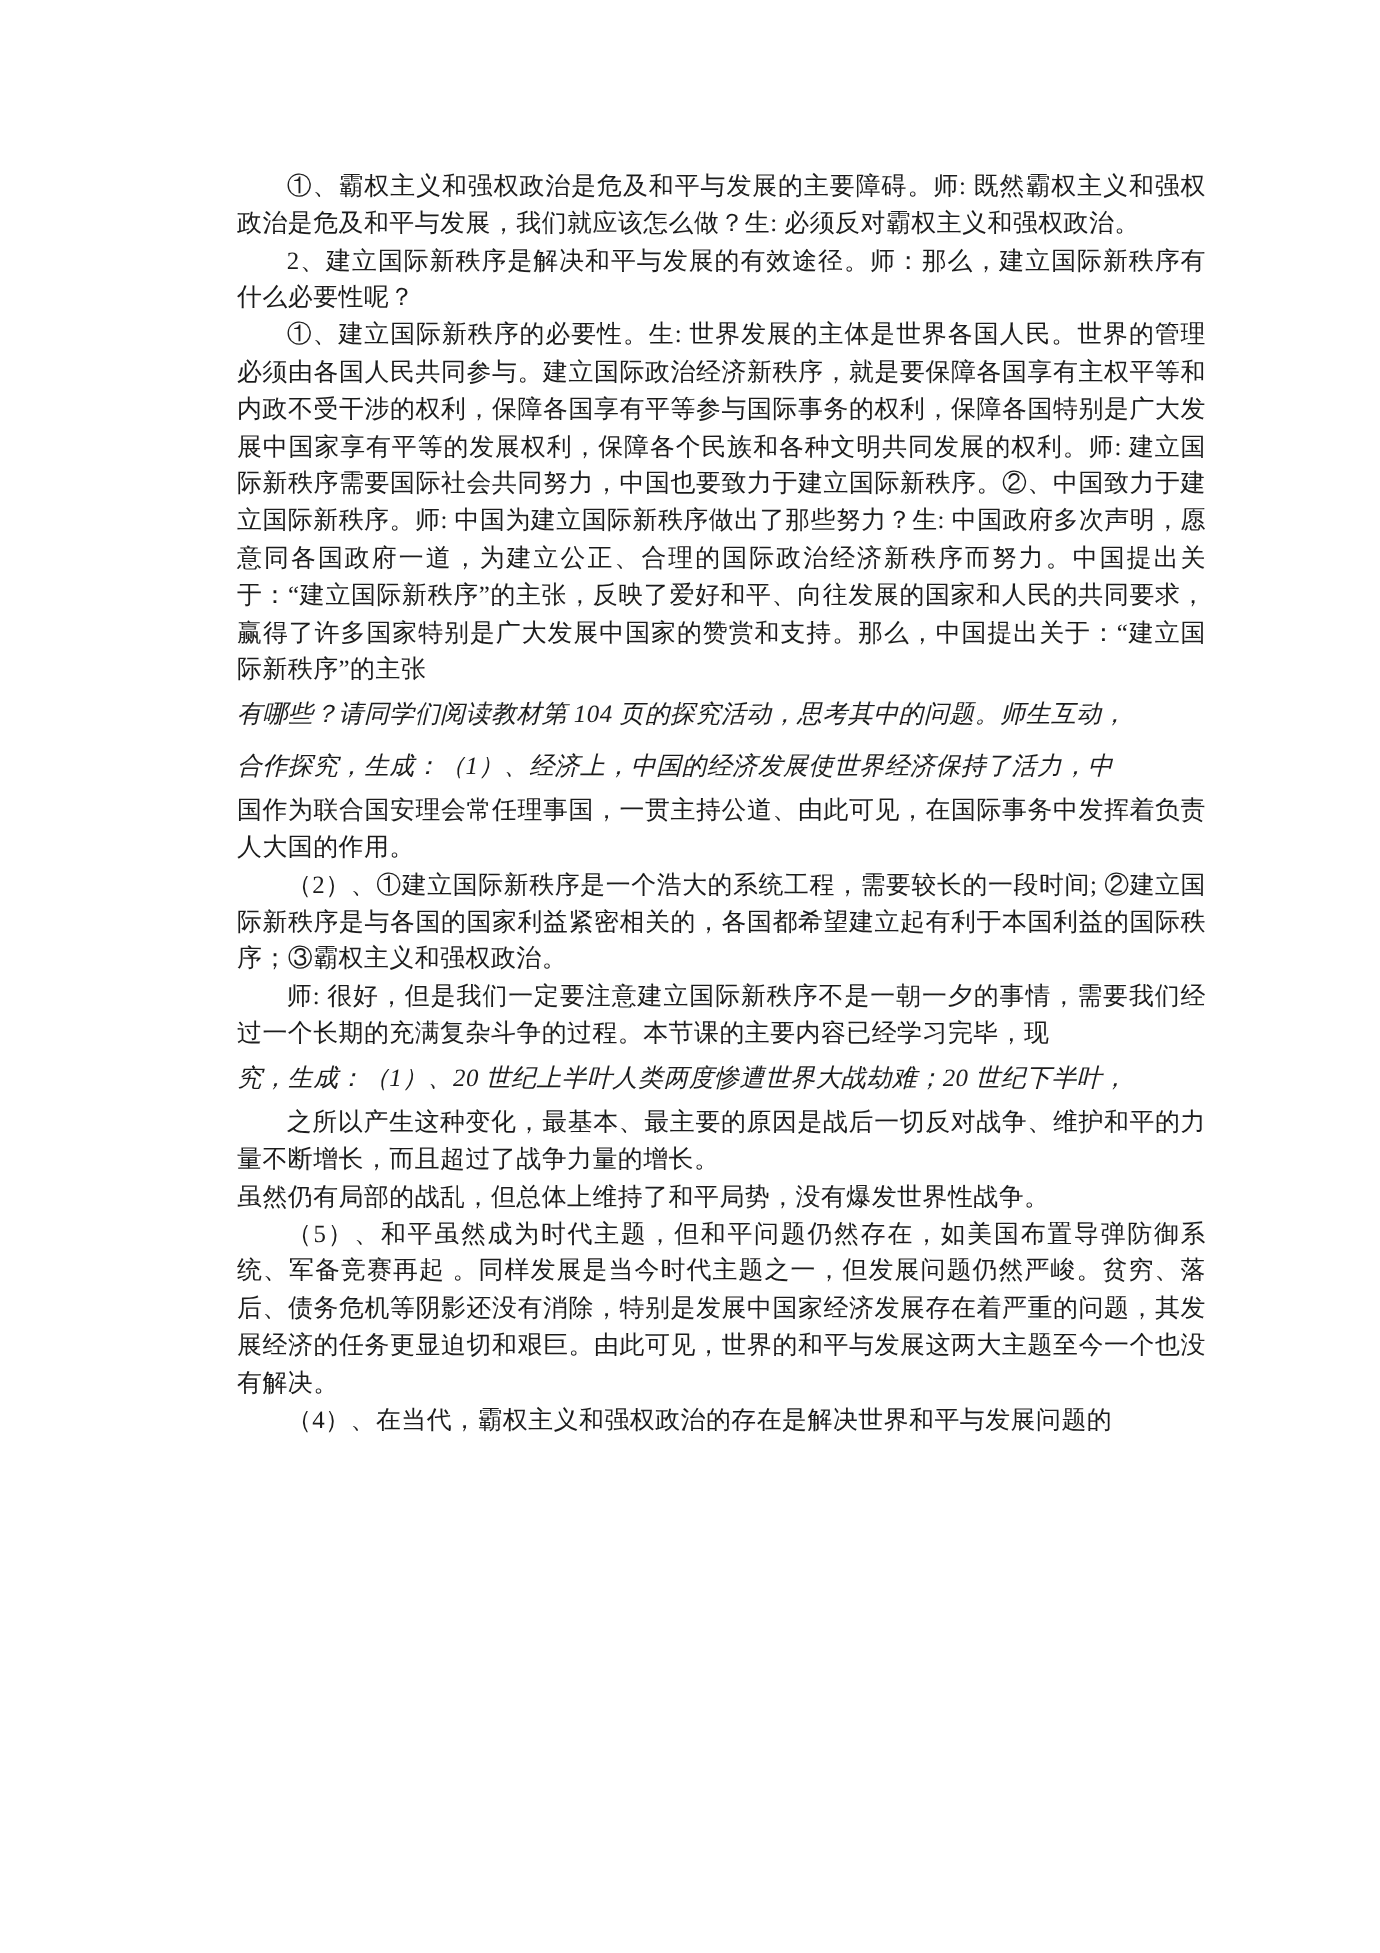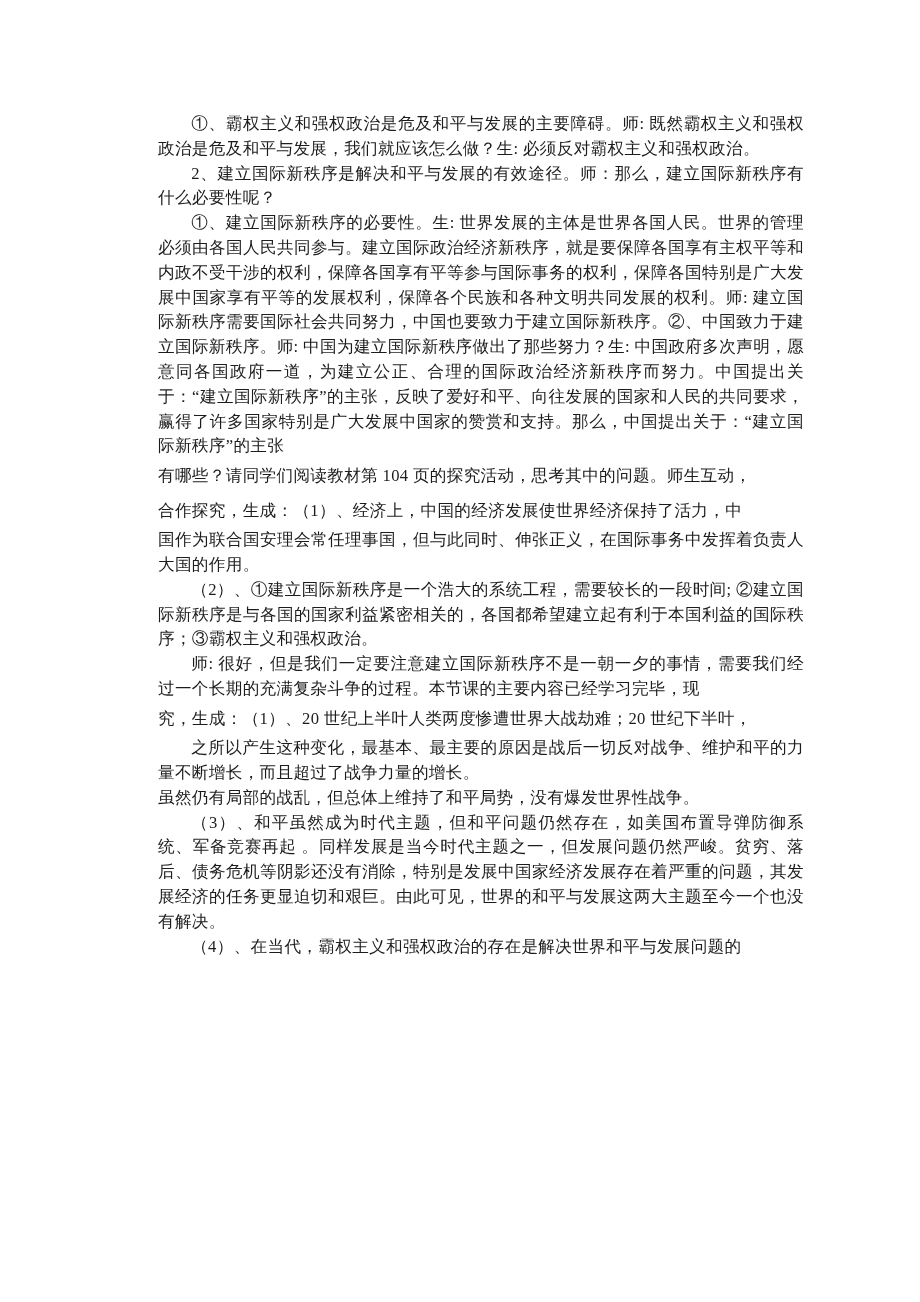--- a/index.html
+++ b/index.html
@@ -33,43 +33,44 @@
     font-size: 16.6px;
     line-height: 24.8px;
     text-align: justify;
     text-justify: inter-ideograph;
     text-indent: 2em;
     letter-spacing: 0.02em;
     color: #1c1c1c;
   }
   p.para.loose {
     line-height: 34.5px;
+    font-style: italic;
   }
   p.para.noindent {
     text-indent: 0;
   }
   
   #doc-body {
     text-rendering: optimizeLegibility;
   }
 </style>
 </head>
 <body>
 
 <div id="page">
   <div id="doc-body">
 
     <p class="para">①、霸权主义和强权政治是危及和平与发展的主要障碍。师: 既然霸权主义和强权政治是危及和平与发展，我们就应该怎么做？生: 必须反对霸权主义和强权政治。</p>
     <p class="para">2、建立国际新秩序是解决和平与发展的有效途径。师：那么，建立国际新秩序有什么必要性呢？</p>
     <p class="para">①、建立国际新秩序的必要性。生: 世界发展的主体是世界各国人民。世界的管理必须由各国人民共同参与。建立国际政治经济新秩序，就是要保障各国享有主权平等和内政不受干涉的权利，保障各国享有平等参与国际事务的权利，保障各国特别是广大发展中国家享有平等的发展权利，保障各个民族和各种文明共同发展的权利。师: 建立国际新秩序需要国际社会共同努力，中国也要致力于建立国际新秩序。②、中国致力于建立国际新秩序。师: 中国为建立国际新秩序做出了那些努力？生: 中国政府多次声明，愿意同各国政府一道，为建立公正、合理的国际政治经济新秩序而努力。中国提出关于：“建立国际新秩序”的主张，反映了爱好和平、向往发展的国家和人民的共同要求，赢得了许多国家特别是广大发展中国家的赞赏和支持。那么，中国提出关于：“建立国际新秩序”的主张</p>
     <p class="para loose noindent">有哪些？请同学们阅读教材第 104 页的探究活动，思考其中的问题。师生互动，</p>
     <p class="para loose noindent">合作探究，生成：（1）、经济上，中国的经济发展使世界经济保持了活力，中</p>
-    <p class="para noindent">国作为联合国安理会常任理事国，但与此同时、伸张正义，在国际事务中发挥着负责人大国的作用。</p>
+    <p class="para noindent">国作为联合国安理会常任理事国，一贯主持公道、由此可见，在国际事务中发挥着负责人大国的作用。</p>
     <p class="para">（2）、①建立国际新秩序是一个浩大的系统工程，需要较长的一段时间; ②建立国际新秩序是与各国的国家利益紧密相关的，各国都希望建立起有利于本国利益的国际秩序；③霸权主义和强权政治。</p>
     <p class="para">师: 很好，但是我们一定要注意建立国际新秩序不是一朝一夕的事情，需要我们经过一个长期的充满复杂斗争的过程。本节课的主要内容已经学习完毕，现</p>
     <p class="para loose noindent">究，生成：（1）、20 世纪上半叶人类两度惨遭世界大战劫难；20 世纪下半叶，</p>
     <p class="para">之所以产生这种变化，最基本、最主要的原因是战后一切反对战争、维护和平的力量不断增长，而且超过了战争力量的增长。</p>
     <p class="para noindent">虽然仍有局部的战乱，但总体上维持了和平局势，没有爆发世界性战争。</p>
-    <p class="para">（3）、和平虽然成为时代主题，但和平问题仍然存在，如美国布置导弹防御系统、军备竞赛再起 。同样发展是当今时代主题之一，但发展问题仍然严峻。贫穷、落后、债务危机等阴影还没有消除，特别是发展中国家经济发展存在着严重的问题，其发展经济的任务更显迫切和艰巨。由此可见，世界的和平与发展这两大主题至今一个也没有解决。</p>
+    <p class="para">（5）、和平虽然成为时代主题，但和平问题仍然存在，如美国布置导弹防御系统、军备竞赛再起 。同样发展是当今时代主题之一，但发展问题仍然严峻。贫穷、落后、债务危机等阴影还没有消除，特别是发展中国家经济发展存在着严重的问题，其发展经济的任务更显迫切和艰巨。由此可见，世界的和平与发展这两大主题至今一个也没有解决。</p>
     <p class="para">（4）、在当代，霸权主义和强权政治的存在是解决世界和平与发展问题的</p>
 
   </div>
 </div>
 
 </body></html>

